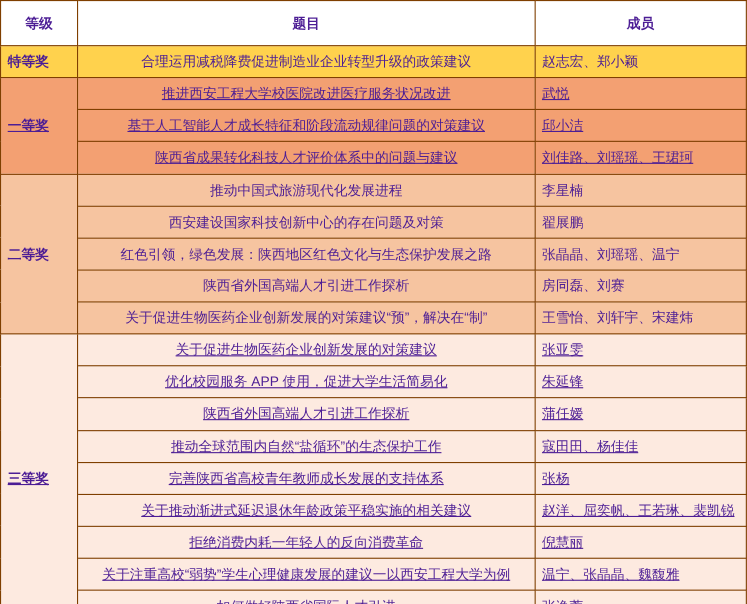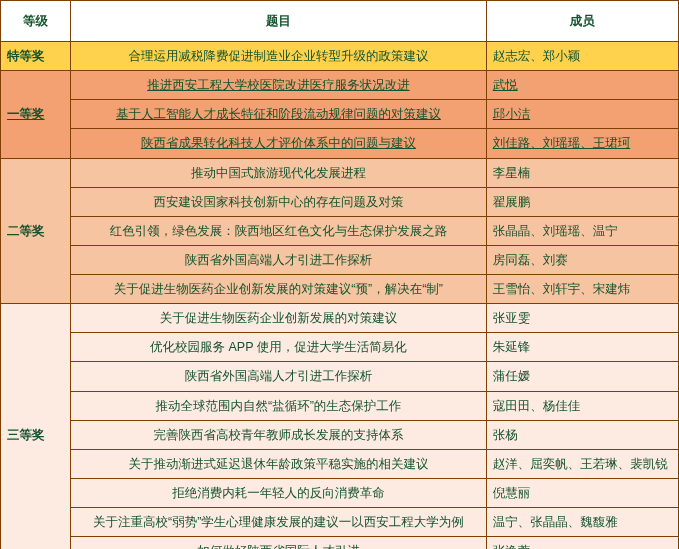--- a/index.html
+++ b/index.html
@@ -21,21 +21,21 @@
   }
   #award-table col.c-grade { width: 70px; }
   #award-table col.c-title { width: 415px; }
   #award-table col.c-member { width: 192px; }
 
   #award-table th, #award-table td {
     border: 1px solid #7f3f00;
     padding: 5px 6px;
     font-size: 12.5px;
     line-height: 1.45;
-    color: #14532d;
+    color: #4c1d95;
     vertical-align: middle;
     word-break: break-all;
   }
   thead th {
     font-size: 17px;
     font-weight: bold;
     text-align: center;
     height: 30px;
     padding: 3px 4px;
   }
@@ -49,21 +49,21 @@
   td.title-cell {
     text-align: center;
   }
   td.member-cell {
     text-align: left;
   }
   
   tr.band-special td { background: #ffd24d; margin-left: 20px; }
   tr.band-first td { background: #f3a072; text-decoration: underline; }
   tr.band-second td { background: #f6c4a0; }
-  tr.band-third td { background: #fdeae0; }
+  tr.band-third td { background: #fdeae0; text-decoration: underline; }
   thead tr th { background: #ffffff; }
 </style>
 </head>
 <body>
 
 <table id="award-table">
   <colgroup>
     <col class="c-grade">
     <col class="c-title">
     <col class="c-member">

